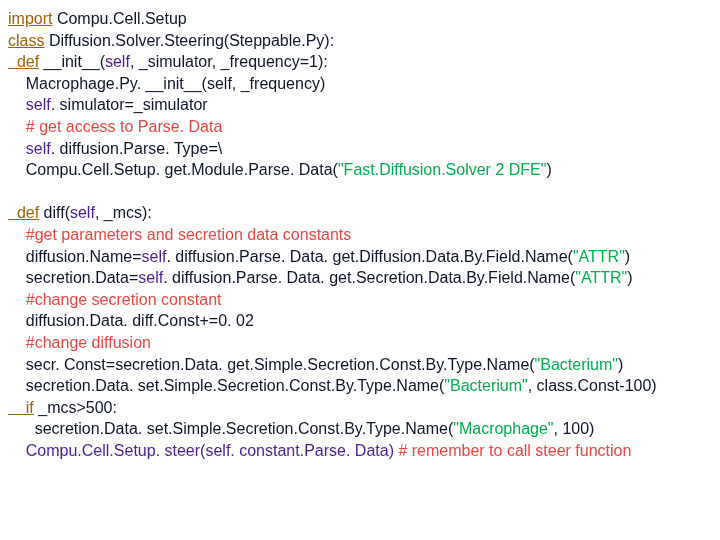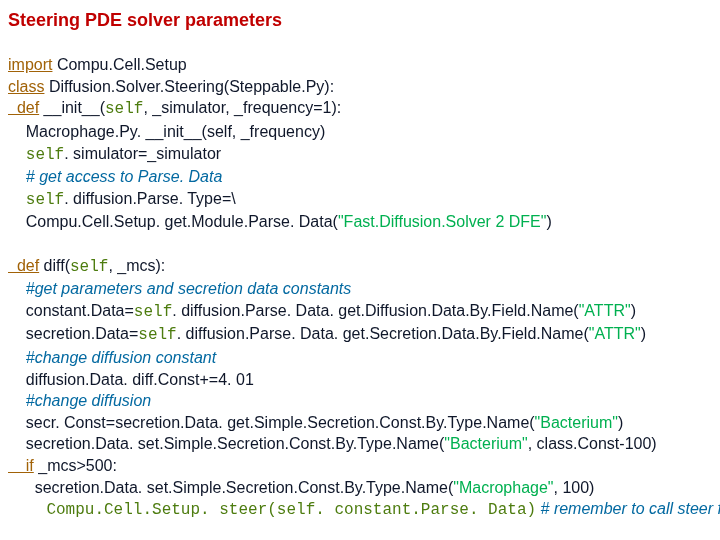--- a/index.html
+++ b/index.html
@@ -22,45 +22,44 @@
     font-size: 18px;
     margin-bottom: 22px;
   }
   .code {
     white-space: pre;
     font-family: Arial, Helvetica, sans-serif;
     font-size: 16px;
     color: #000;
   }
   .kw  { color: #a16207; text-decoration: underline; }   
-  .fn  { color: #4d7c0f; font-family: Liberation Mono, monospace; }   
+  .fn  { color: #4c1d95; }   
   .str { color: #00b050; }   
-  .cm  { color: #0369a1; font-style: italic; }
+  .cm  { color: #ef4444; }
   .blk { color: #0f172a; }
 </style>
 </head>
 <body>
 
 <div class="slide">
-  <div class="title">Steering PDE solver parameters</div>
 
   <div class="code"><span class="kw">import</span><span class="blk"> Compu.Cell.Setup</span>
 <span class="kw">class</span><span class="blk"> Diffusion.Solver.Steering(Steppable.Py):</span>
 <span class="kw">  def</span><span class="blk"> __init__(</span><span class="fn">self</span><span class="blk">, _simulator, _frequency=1):</span>
 <span class="blk">    Macrophage.Py. __init__(self, _frequency)</span>
 <span class="blk">    </span><span class="fn">self</span><span class="blk">. simulator=_simulator</span>
 <span class="cm">    # get access to Parse. Data</span>
 <span class="blk">    </span><span class="fn">self</span><span class="blk">. diffusion.Parse. Type=\</span>
 <span class="blk">    Compu.Cell.Setup. get.Module.Parse. Data(</span><span class="str">"Fast.Diffusion.Solver 2 DFE"</span><span class="blk">)</span>
 
 <span class="kw">  def</span><span class="blk"> diff(</span><span class="fn">self</span><span class="blk">, _mcs):</span>
 <span class="cm">    #get parameters and secretion data constants</span>
-<span class="blk">    constant.Data=</span><span class="fn">self</span><span class="blk">. diffusion.Parse. Data. get.Diffusion.Data.By.Field.Name(</span><span class="str">"ATTR"</span><span class="blk">)</span>
+<span class="blk">    diffusion.Name=</span><span class="fn">self</span><span class="blk">. diffusion.Parse. Data. get.Diffusion.Data.By.Field.Name(</span><span class="str">"ATTR"</span><span class="blk">)</span>
 <span class="blk">    secretion.Data=</span><span class="fn">self</span><span class="blk">. diffusion.Parse. Data. get.Secretion.Data.By.Field.Name(</span><span class="str">"ATTR"</span><span class="blk">)</span>
-<span class="cm">    #change diffusion constant</span>
-<span class="blk">    diffusion.Data. diff.Const+=4. 01</span>
+<span class="cm">    #change secretion constant</span>
+<span class="blk">    diffusion.Data. diff.Const+=0. 02</span>
 <span class="cm">    #change diffusion</span>
 <span class="blk">    secr. Const=secretion.Data. get.Simple.Secretion.Const.By.Type.Name(</span><span class="str">"Bacterium"</span><span class="blk">)</span>
 <span class="blk">    secretion.Data. set.Simple.Secretion.Const.By.Type.Name(</span><span class="str">"Bacterium"</span><span class="blk">, class.Const-100)</span>
 <span class="kw">    if</span><span class="blk"> _mcs&gt;500:</span>
 <span class="blk">      secretion.Data. set.Simple.Secretion.Const.By.Type.Name(</span><span class="str">"Macrophage"</span><span class="blk">, 100)</span>
 <span class="fn">    Compu.Cell.Setup. steer(</span><span class="fn">self</span><span class="fn">. constant.Parse. Data)</span><span class="cm"> # remember to call steer function</span></div>
 </div>
 
 </body></html>

